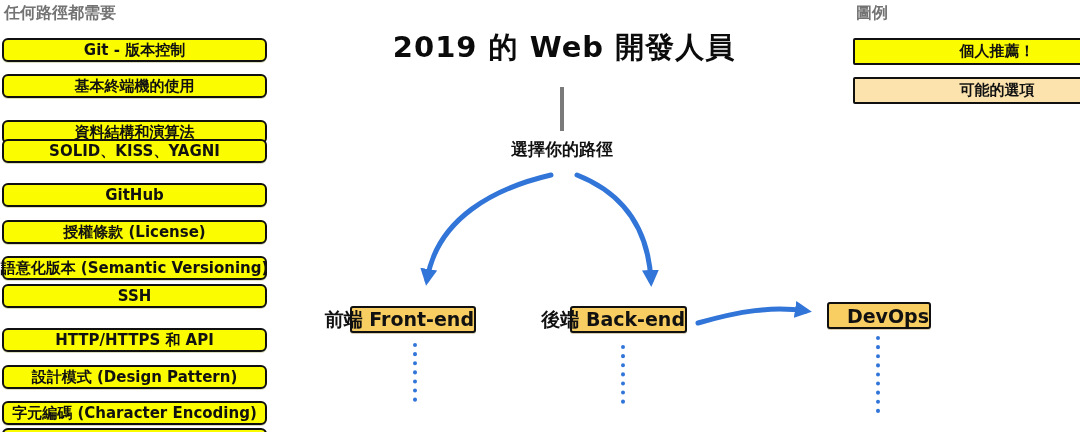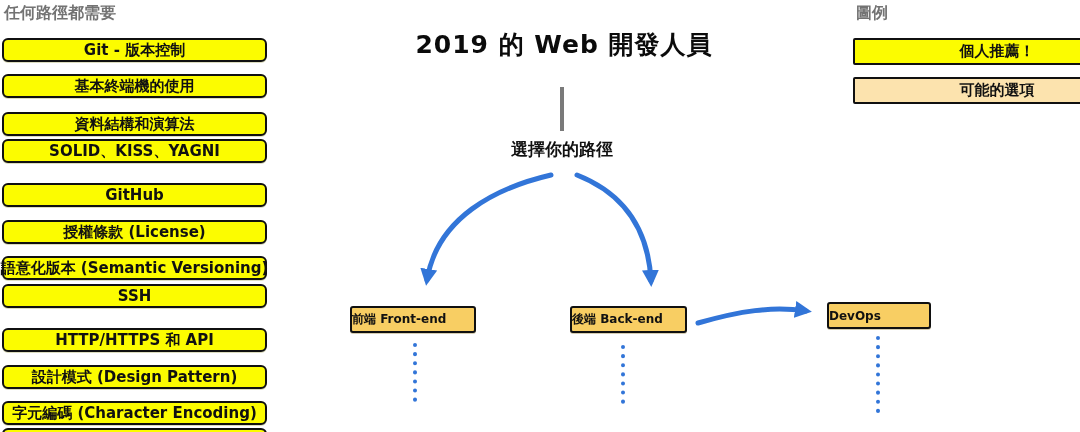--- a/index.html
+++ b/index.html
@@ -38,31 +38,31 @@
     font-size:15px;font-weight:bold;white-space:nowrap;padding-left:32px;
   }
   .legend-box.recommended{background:#FCFC00;top:38px;}
   .legend-box.possible{background:#FCE3AE;top:77px;}
 
   
   .pbox{
     position:absolute;height:23px;
     background:#F8CE63;
     border:2.5px solid #101010;border-radius:3px;
-    display:flex;align-items:center;justify-content:flex-start;
-    font-size:12px;font-weight:bold;white-space:nowrap;
+    display:flex;align-items:center;justify-content:flex-end;
+    font-size:19px;font-weight:bold;white-space:nowrap;
     box-shadow:0 1px 0 rgba(120,90,0,.3);
   }
   .pbox.frontend{left:350px;top:306px;width:122px;}
   .pbox.backend{left:570px;top:306px;width:113px;}
   .pbox.devops{left:827px;top:302px;width:100px;}
 
   .main-title{
     position:absolute;left:354px;top:28px;width:420px;
-    text-align:center;font-size:25px;font-weight:bold;
+    text-align:center;font-size:29px;font-weight:bold;
     letter-spacing:1px;color:#0b0b0b;white-space:nowrap;
   }
   .choose-label{
     position:absolute;left:462px;top:138px;width:200px;
     text-align:center;font-size:17px;font-weight:bold;white-space:nowrap;
   }
   svg.overlay{position:absolute;left:0;top:0;pointer-events:none;}
 </style>
 </head>
 <body>
@@ -89,21 +89,21 @@
 
   <div class="main-title">2019 的 Web 開發人員</div>
   <div class="choose-label">選擇你的路徑</div>
 
   <div class="lbox" style="top:38px">
       <span>Git - 版本控制</span>
     </div>
   <div class="lbox" style="top:74px">
       <span>基本終端機的使用</span>
     </div>
-  <div class="lbox" style="top:112px">
+  <div class="lbox" style="top:120px">
       <span>資料結構和演算法</span>
     </div>
   <div class="lbox" style="top:139px">
       <span>SOLID、KISS、YAGNI</span>
     </div>
   <div class="lbox" style="top:183px">
       <span>GitHub</span>
     </div>
   <div class="lbox" style="top:220px">
       <span>授權條款 (License)</span>

